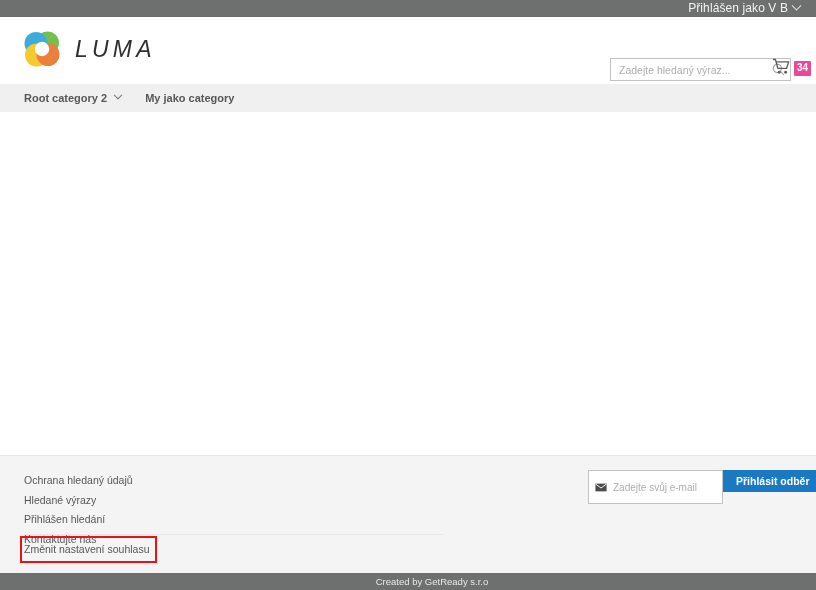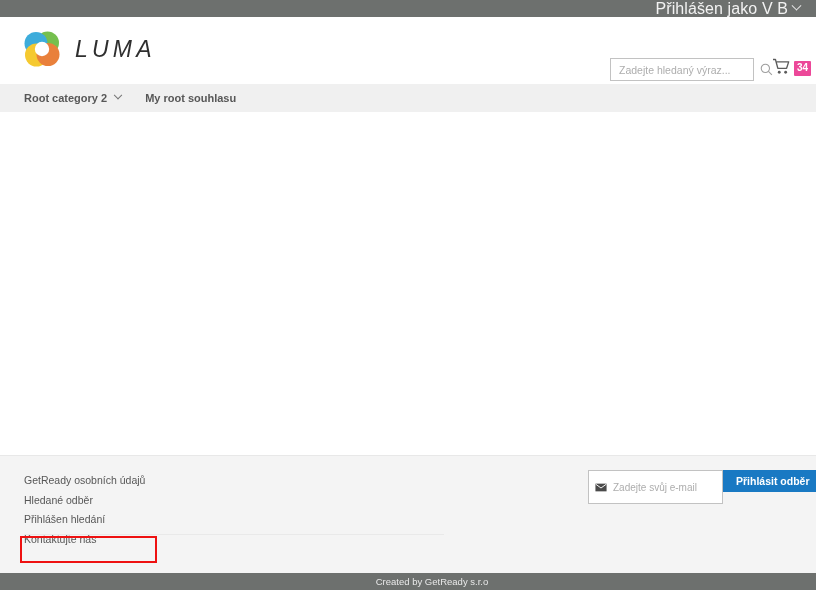--- a/index.html
+++ b/index.html
@@ -14,21 +14,21 @@
   
   .top-panel {
     position: absolute; top: 0; left: 0; width: 816px; height: 17px;
     background: #6d706e;
   }
   .top-panel-inner {
     display: flex; justify-content: flex-end; align-items: center;
     height: 17px; padding-right: 16px;
   }
   .greet {
-    color: #f2f2f2; font-size: 16px; letter-spacing: .1px; line-height: 17px;
+    color: #f2f2f2; font-size: 12px; letter-spacing: .1px; line-height: 17px;
   }
   .chev-top {
     display: inline-block; width: 7px; height: 7px; margin-left: 5px;
     border-right: 1px solid #e6e6e6; border-bottom: 1px solid #e6e6e6;
     transform: rotate(45deg) translate(-2px,-2px);
   }
 
   
   .header {
     position: absolute; top: 17px; left: 0; width: 816px; height: 67px;
@@ -39,21 +39,21 @@
     display: flex; align-items: center; font-style: italic;
   }
   .logo-mark { position: relative; width: 40px; height: 40px; }
   .logo-text {
     margin-left: 13px; font-size: 23px; letter-spacing: 4.2px;
     color: #2f2f2f; font-weight: 400;
   }
 
   
   .search-box {
-    position: absolute; left: 610px; top: 41px; width: 144px; height: 23px;
+    position: absolute; left: 610px; top: 41px; width: 181px; height: 23px;
     border: 1px solid #c2c2c2; background: #fff;
     display: flex; align-items: center;
   }
   .search-input {
     flex: 1; border: 0; outline: 0; background: transparent;
     font-family: "Liberation Sans", sans-serif;
     font-size: 10.5px; color: #575757; padding: 0 6px 0 8px;
   }
   .search-input::placeholder { color: #adadad; }
   .search-btn {
@@ -192,34 +192,35 @@
     </div>
 
   </div>
 
   <div class="nav">
     <div class="nav-item">
       <span>Root category 2</span>
       <span class="chev-nav"></span>
     </div>
     <div class="nav-item">
-      <span>My root souhlasu</span>
+      <span>My jako category</span>
     </div>
   </div>
 
   <div class="main"></div>
 
   <div class="footer">
     <div class="footer-links">
-      <a class="footer-link">GetReady osobních údajů</a>
-      <a class="footer-link">Hledané odběr</a>
+      <a class="footer-link">Ochrana hledaný údajů</a>
+      <a class="footer-link">Hledané výrazy</a>
       <a class="footer-link">Přihlášen hledání</a>
       <a class="footer-link">Kontaktujte nás</a>
     </div>
     <div class="divider-row"></div>
+    <a class="footer-link" style="position:absolute;left:24px;top:84px;">Změnit nastavení souhlasu</a>
   </div>
 
   <div class="newsletter">
     <div class="nl-input-wrap">
       <span>
         <svg width="12" height="9" viewBox="0 0 14 10" aria-hidden="true">
           <rect x="0.5" y="0.5" width="13" height="9" fill="#4a4a4a"></rect>
           <path d="M0.8 1.1 L7 5.6 L13.2 1.1" fill="none" stroke="#ffffff" stroke-width="1.1"></path>
         </svg>
       </span>

